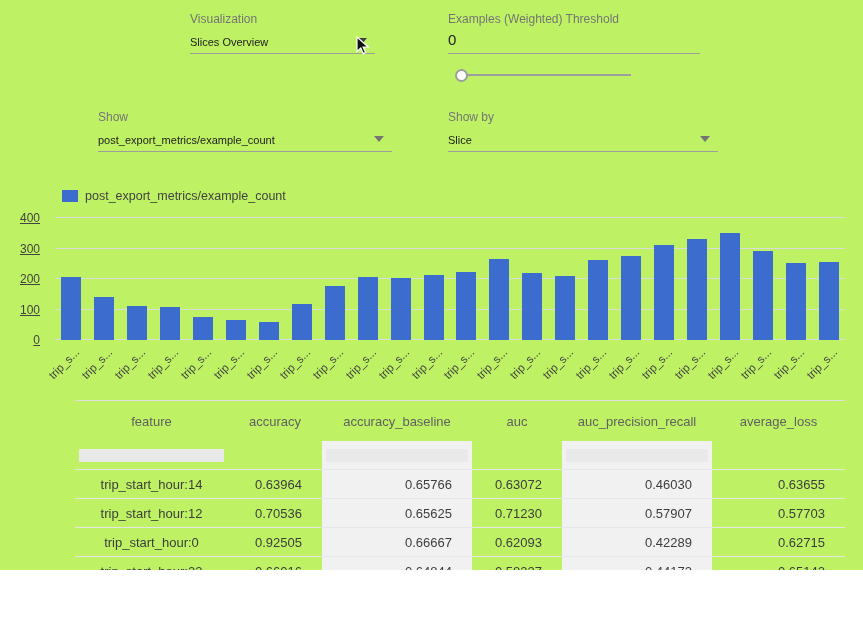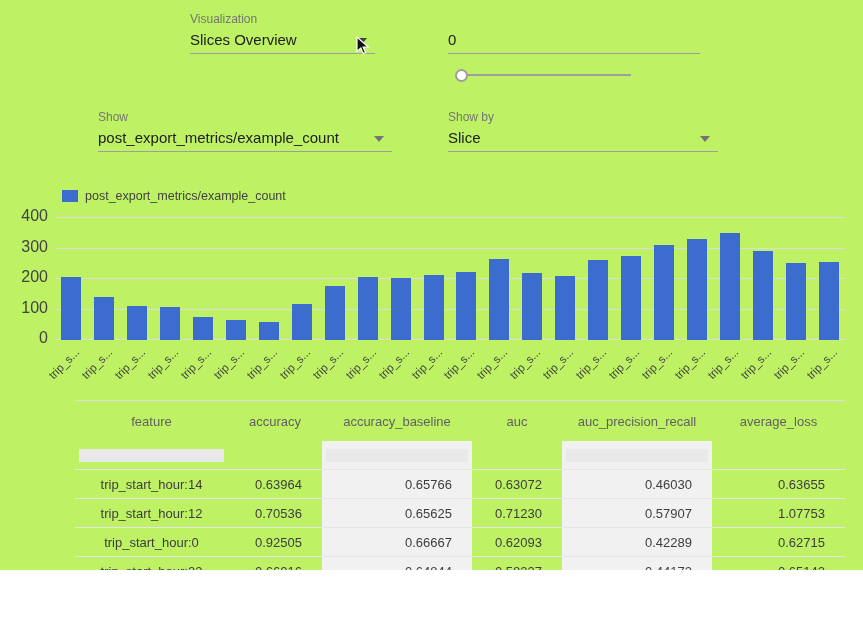--- a/index.html
+++ b/index.html
@@ -2,21 +2,21 @@
 <html><head>
 <meta charset="utf-8">
 <style>
   html,body{margin:0;padding:0;background:#fff;}
   #app{position:relative;width:863px;height:570px;background:#bef264;overflow:hidden;
        font-family:"Liberation Sans",sans-serif;}
 
   
   .ctl-label{position:absolute;font-size:12px;color:#757575;white-space:nowrap;}
   .select{position:absolute;height:25px;border-bottom:1px solid #9e9e9e;cursor:pointer;}
-  .select .value{position:absolute;left:0;bottom:5px;font-size:15px;color:#212121;white-space:nowrap;}
+  .select .value{position:absolute;left:0;bottom:5px;font-size:11px;color:#212121;white-space:nowrap;}
   .caret{position:absolute;right:8px;bottom:9px;width:0;height:0;
          border-left:5px solid transparent;border-right:5px solid transparent;
          border-top:6px solid #424242;}
   .caret.gray{border-top-color:#757575;}
   #viz-label{left:190px;top:12px;}
   #viz-select{left:190px;top:28px;width:185px;}
   #thr-label{left:448px;top:12px;}
   #thr-input{left:448px;top:28px;width:252px;height:25px;border-bottom:1px solid #9e9e9e;position:absolute;}
   #thr-input .value{position:absolute;left:0;bottom:5px;font-size:15px;color:#212121;}
   #show-label{left:98px;top:110px;}
@@ -31,21 +31,21 @@
                 border-radius:50%;background:#fff;}
 
   
   #legend{position:absolute;left:62px;top:189px;display:flex;align-items:center;gap:7px;}
   #legend .swatch{width:16px;height:12px;}
   #legend .legend-label{font-size:12.5px;color:#424242;white-space:nowrap;}
   #plot{position:absolute;left:55px;top:217px;width:790px;height:123px;}
   .gridline{position:absolute;left:0;right:0;height:1px;background:#dcdcdc;}
   .bar{position:absolute;bottom:0;width:20px;}
   #ylabels{position:absolute;left:10px;top:217px;width:38px;height:123px;}
-  .ytick{position:absolute;right:0;font-size:16px;color:#424242;}
+  .ytick{position:absolute;right:8px;font-size:12px;color:#424242;text-decoration:underline;}
   #xlabels{position:absolute;left:55px;top:346px;width:790px;height:42px;}
   .xlabel{position:absolute;top:0;width:75px;text-align:right;font-size:11.5px;color:#424242;
           white-space:nowrap;transform:rotate(-45deg);transform-origin:100% 0;}
 
   
   #table-wrap{position:absolute;left:75px;top:400px;width:770px;border-top:1px solid #e0e0e0;}
   #metrics-table{border-collapse:collapse;table-layout:fixed;width:770px;font-size:13px;}
   #metrics-table th{height:38px;font-weight:normal;color:#616161;text-align:center;
                     vertical-align:middle;cursor:pointer;}
   tr.filter-row td{height:18px;vertical-align:top;border-bottom:1px solid #c9c9c9;padding:0;}
@@ -60,20 +60,21 @@
 <body>
 
 <div id="app">
 
   <div id="viz-label" class="ctl-label">Visualization</div>
   <div id="viz-select" class="select">
     <span class="value">Slices Overview</span>
     <span class="caret"></span>
   </div>
 
+  <div id="thr-label" class="ctl-label">Examples (Weighted) Threshold</div>
   <div id="thr-input">
     <span class="value">0</span>
   </div>
   <div id="slider">
     <div class="track"></div>
     <div class="knob"></div>
   </div>
 
   <div id="show-label" class="ctl-label">Show</div>
   <div id="show-select" class="select">
@@ -198,21 +199,21 @@
             <td class="num">0.63072</td>
             <td class="num shaded">0.46030</td>
             <td class="num">0.63655</td>
           </tr>
           <tr>
             <td class="feat">trip_start_hour:12</td>
             <td class="num">0.70536</td>
             <td class="num shaded">0.65625</td>
             <td class="num">0.71230</td>
             <td class="num shaded">0.57907</td>
-            <td class="num">1.07753</td>
+            <td class="num">0.57703</td>
           </tr>
           <tr>
             <td class="feat">trip_start_hour:0</td>
             <td class="num">0.92505</td>
             <td class="num shaded">0.66667</td>
             <td class="num">0.62093</td>
             <td class="num shaded">0.42289</td>
             <td class="num">0.62715</td>
           </tr>
           <tr>

